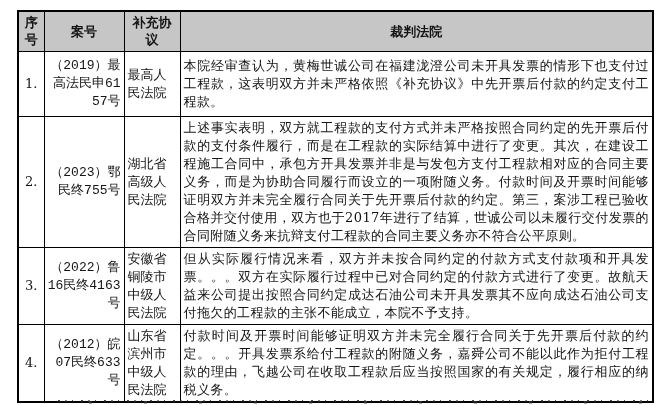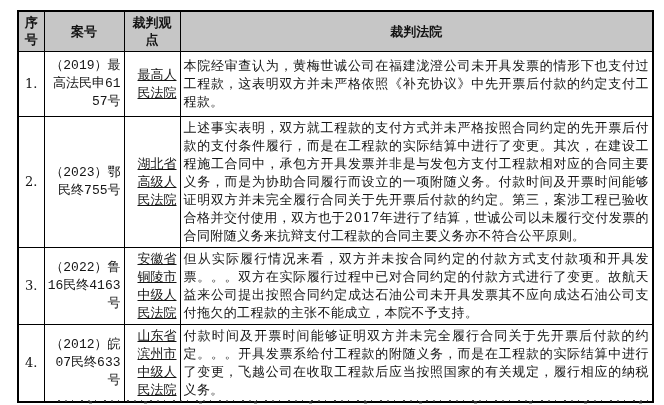--- a/index.html
+++ b/index.html
@@ -30,21 +30,21 @@
     height:40px;
     line-height:17px;
     padding:2px 2px;
   }
   col.c1{width:26px}
   col.c2{width:80px}
   col.c3{width:56px}
   col.c4{width:473px}
   td.c-no{text-align:center;}
   td.c-case{text-align:right;line-height:19px;padding:2px 5px;font-family:Liberation Mono, monospace;}
-  td.c-court{text-align:right;line-height:19px;padding:2px 4px;text-decoration:underline;}
+  td.c-court{text-align:left;line-height:19px;padding:2px 4px;}
   td.c-op{
     text-align:justify;
     padding:3px 6px;
     letter-spacing:0.4px;
     line-height:17.8px;
   }
   tr.r1{height:65px}
   tr.r2{height:125px}
   tr.r3{height:77px}
   tr.r4{height:78px}
@@ -72,21 +72,21 @@
     <colgroup>
       <col class="c1">
         <col class="c2">
         <col class="c3">
         <col class="c4">
     </colgroup>
     <thead>
       <tr class="head">
         <th>序号</th>
         <th>案号</th>
-        <th>裁判观点</th>
+        <th>补充协议</th>
         <th>裁判法院</th>
       </tr>
     </thead>
     <tbody>
       <tr class="r1">
         <td class="c-no">1.</td>
         <td class="c-case">（2019）最高法民申6157号</td>
         <td class="c-court">最高人民法院</td>
         <td class="c-op">本院经审查认为，黄梅世诚公司在福建泷澄公司未开具发票的情形下也支付过工程款，这表明双方并未严格依照《补充协议》中先开票后付款的约定支付工程款。</td>
       </tr>
@@ -99,20 +99,20 @@
       <tr class="r3">
         <td class="c-no">3.</td>
         <td class="c-case">（2022）鲁16民终4163号</td>
         <td class="c-court">安徽省铜陵市中级人民法院</td>
         <td class="c-op">但从实际履行情况来看，双方并未按合同约定的付款方式支付款项和开具发票。。。双方在实际履行过程中已对合同约定的付款方式进行了变更。故航天益来公司提出按照合同约定成达石油公司未开具发票其不应向成达石油公司支付拖欠的工程款的主张不能成立，本院不予支持。</td>
       </tr>
       <tr class="r4">
         <td class="c-no">4.</td>
         <td class="c-case">（2012）皖07民终633号</td>
         <td class="c-court">山东省滨州市中级人民法院</td>
-        <td class="c-op">付款时间及开票时间能够证明双方并未完全履行合同关于先开票后付款的约定。。。开具发票系给付工程款的附随义务，而是在工程款的实际结算中进行了变更，飞越公司在收取工程款后应当按照国家的有关规定，履行相应的纳税义务。</td>
+        <td class="c-op">付款时间及开票时间能够证明双方并未完全履行合同关于先开票后付款的约定。。。开具发票系给付工程款的附随义务，嘉舜公司不能以此作为拒付工程款的理由，飞越公司在收取工程款后应当按照国家的有关规定，履行相应的纳税义务。</td>
       </tr>
     </tbody>
   </table>
 
   <div class="clipped-line"></div>
 
 </div>
 
 </body></html>

